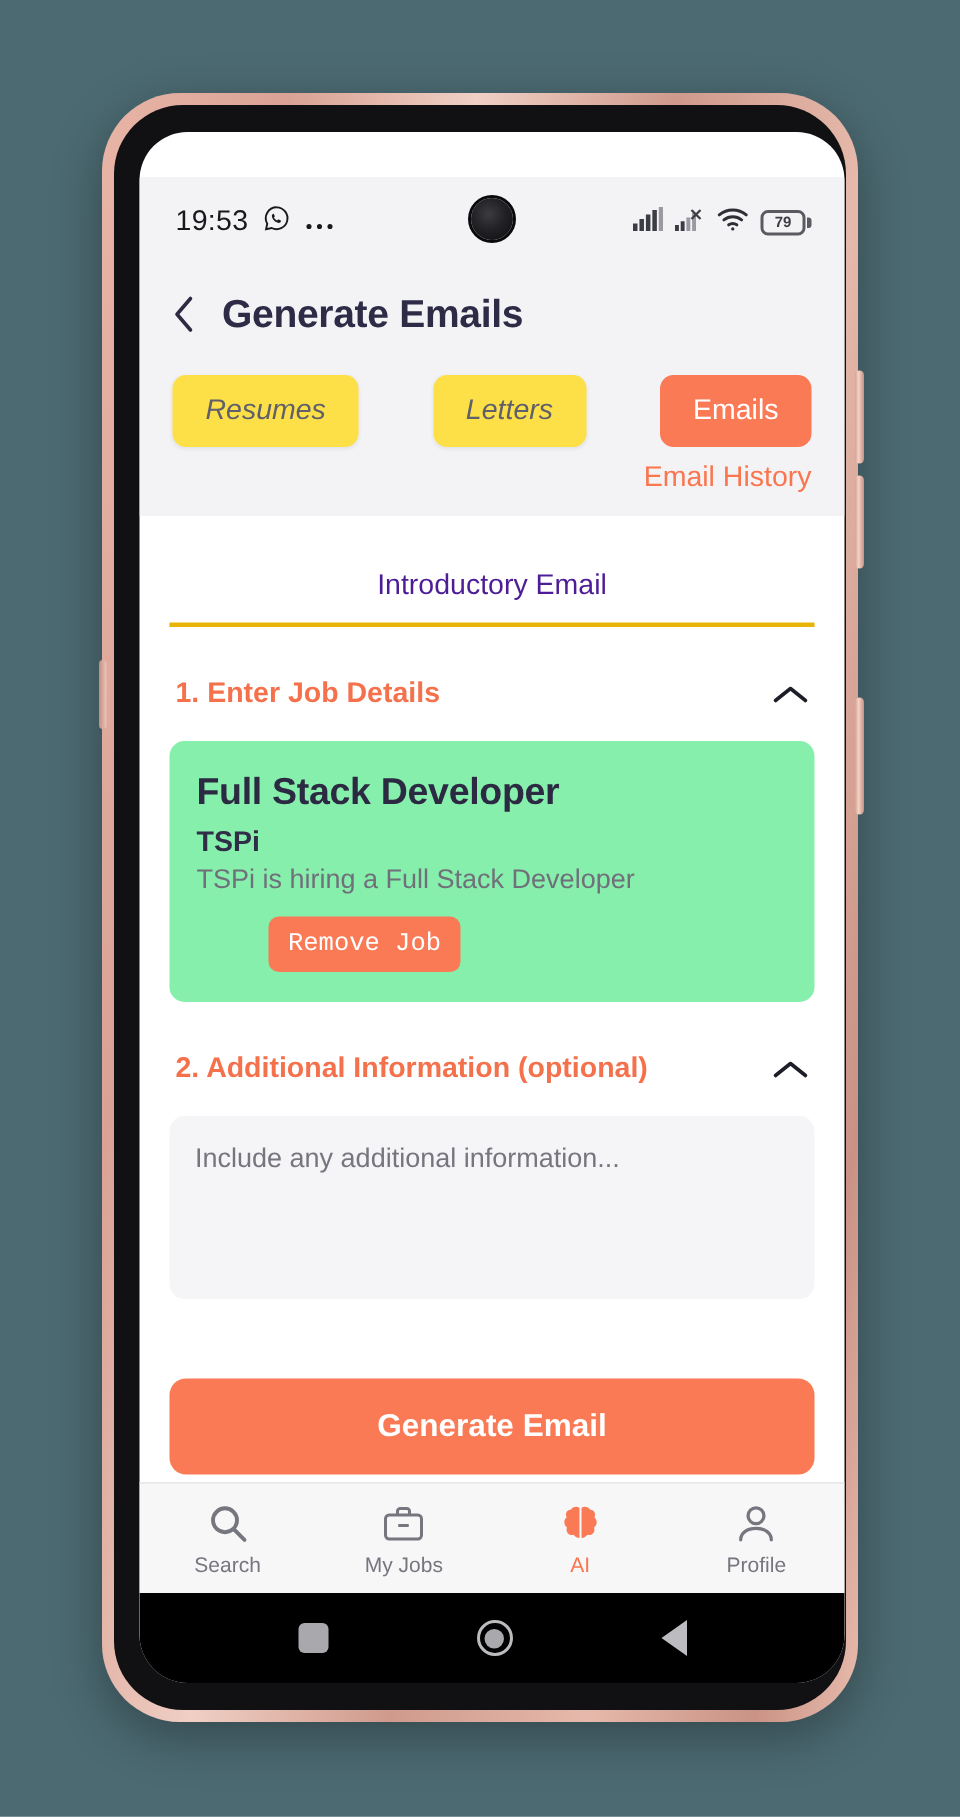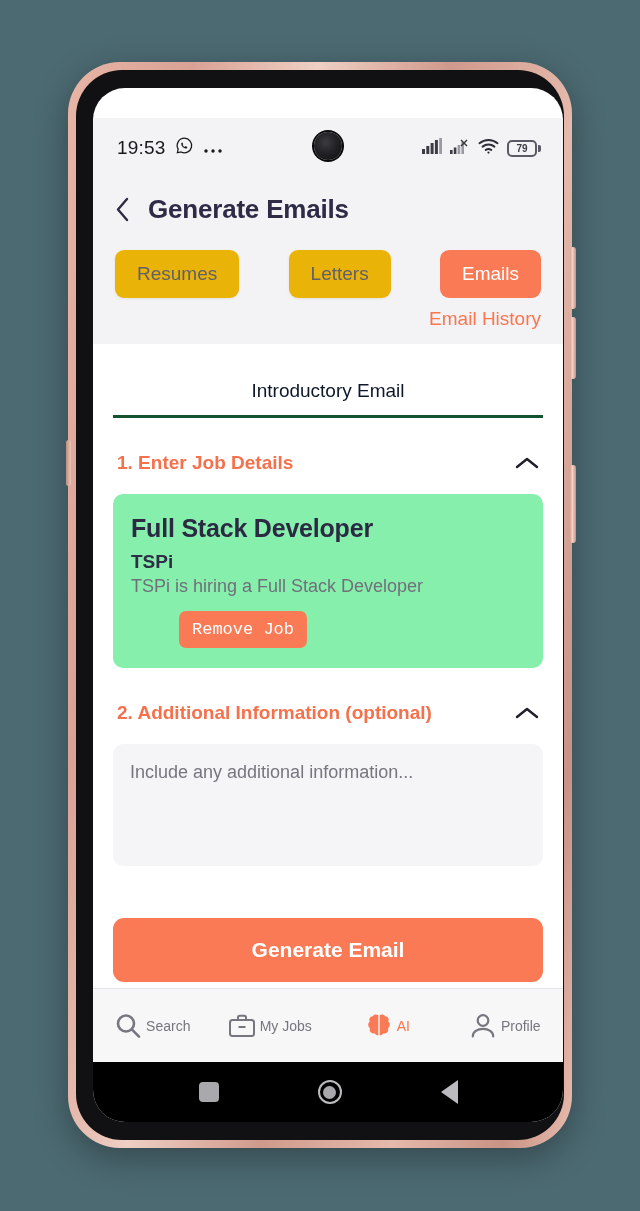--- a/index.html
+++ b/index.html
@@ -130,23 +130,24 @@
   }
   .segment-btn {
     padding: 13px 22px;
     border-radius: 9px;
     font-size: 19px;
     border: none;
     cursor: pointer;
     font-family: "Liberation Sans", sans-serif;
   }
   .segment-btn.inactive {
-    background: #eab308;
+    background: #fde047;
     color: #60606b;
     box-shadow: 0 1px 3px rgba(0,0,0,0.07);
+    font-style: italic;
   }
   .segment-btn.active {
     background: #fb7a56;
     color: #ffffff;
   }
   #email-history-link {
     display: block;
     text-align: right;
     color: #f9764f;
     font-size: 19px;
@@ -161,22 +162,22 @@
     border-bottom: 2px solid #e3e3e8;
   }
   .tab-item {
     flex: 1;
     text-align: center;
     padding: 14px 0 13px 0;
     font-size: 19px;
     cursor: pointer;
   }
   .tab-item.active {
-    color: #0f172a;
-    border-bottom: 3px solid #14532d;
+    color: #4c1d95;
+    border-bottom: 3px solid #eab308;
     margin-bottom: -2px;
   }
   .tab-item.inactive { color: #5d5d68; }
 
   
   #content-scroll {
     padding: 0 20px;
   }
   .section-header {
     display: flex;
@@ -265,21 +266,21 @@
     left: 0; right: 0;
     bottom: 60px;
     height: 74px;
     background: #f7f7f8;
     border-top: 1px solid #e6e6ea;
     display: flex;
   }
   .nav-item {
     flex: 1;
     display: flex;
-    flex-direction: row;
+    flex-direction: column;
     align-items: center;
     justify-content: center;
     gap: 3px;
     cursor: pointer;
   }
   .nav-label { font-size: 14px; color: #76767f; }
   .nav-item.active .nav-label { color: #f9764f; }
   .nav-icon { color: #76767f; display: flex; height: 32px; align-items: center; }
 
   

